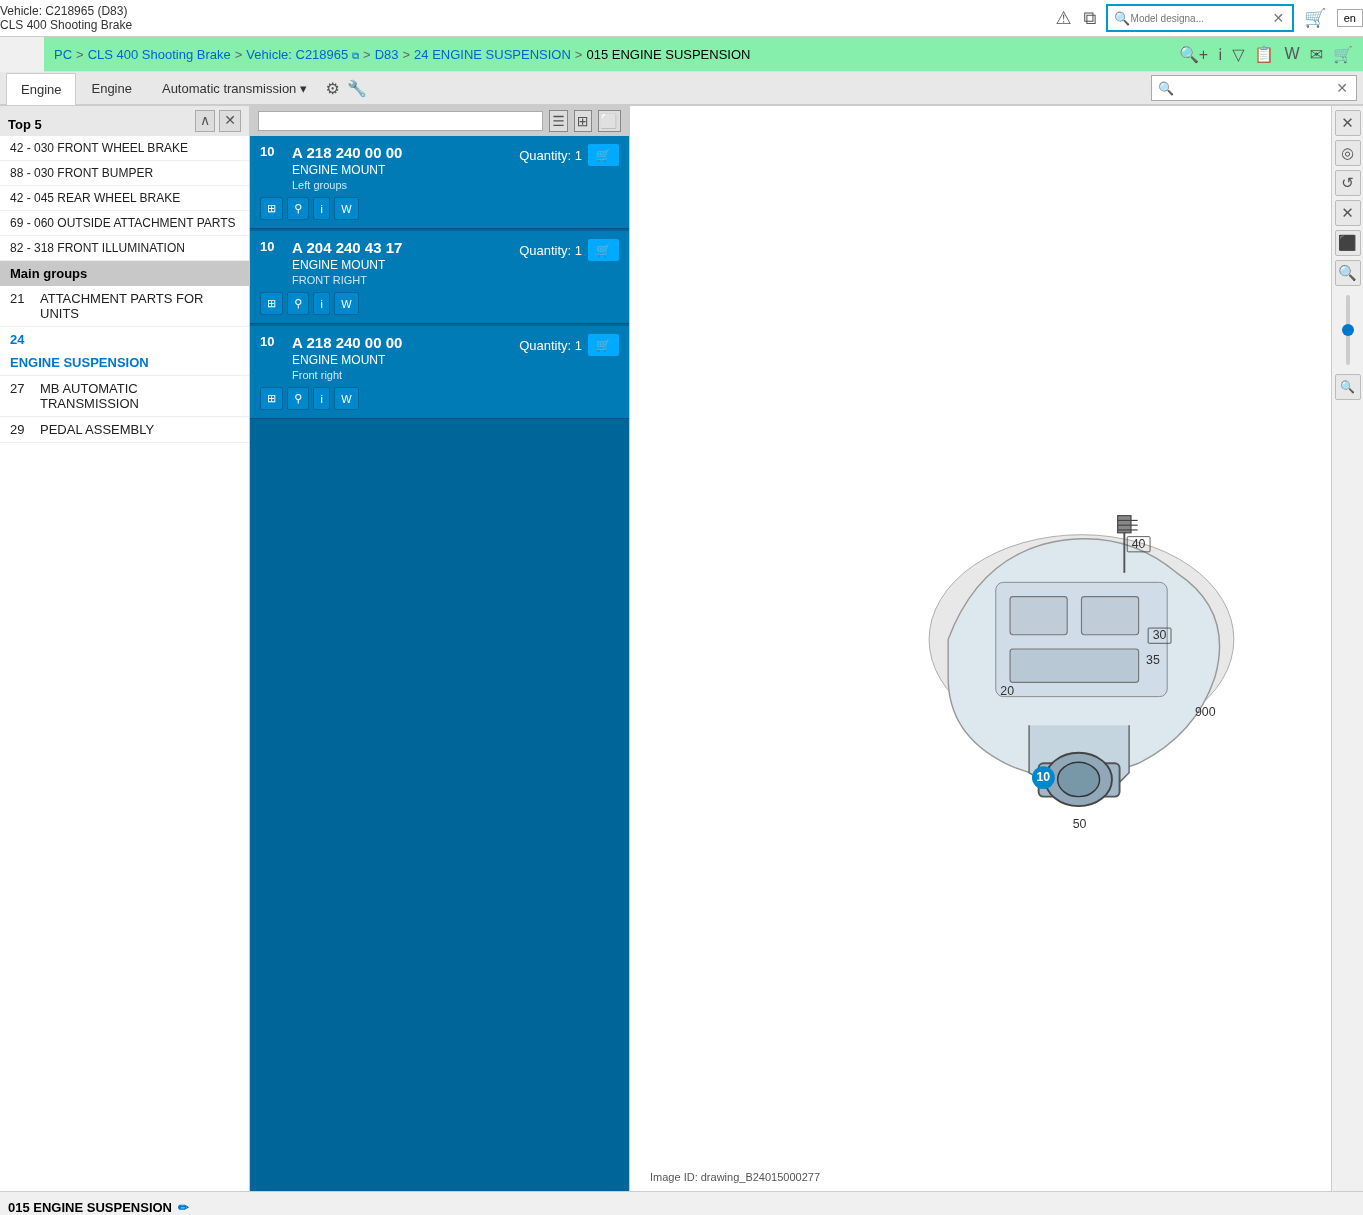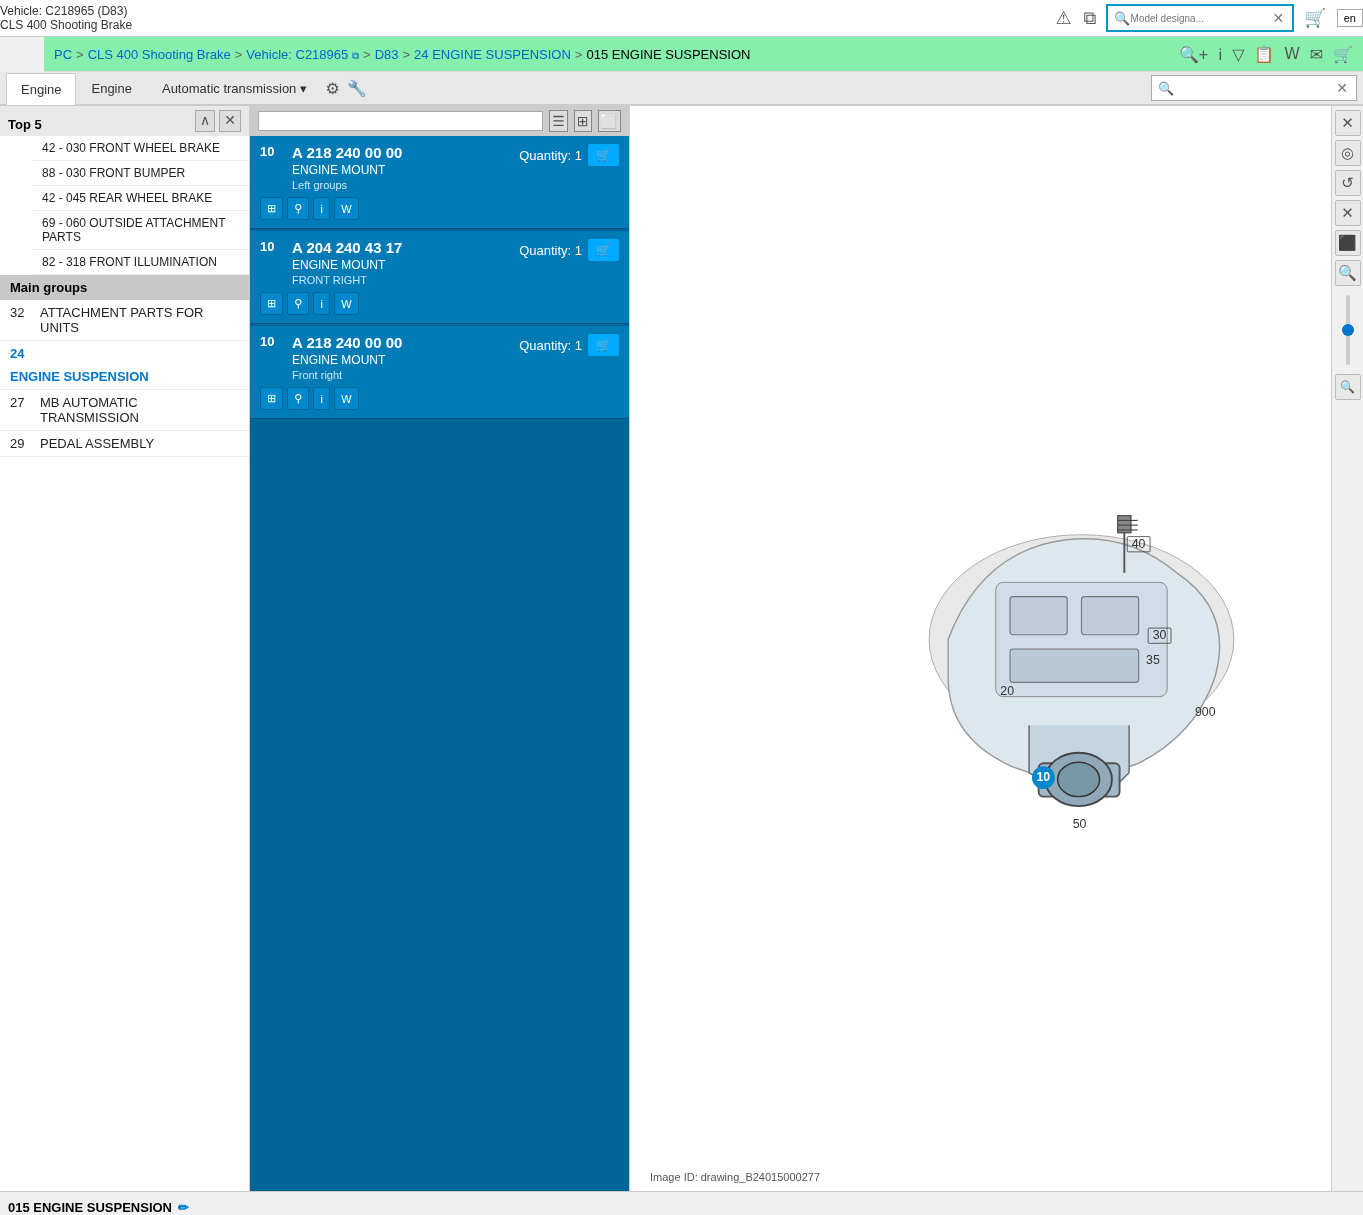--- a/index.html
+++ b/index.html
@@ -34,21 +34,21 @@
 
     
     .main-layout { display: flex; height: calc(1215px - 130px); }
 
     
     .sidebar { width: 250px; background: #fff; border-right: 1px solid #ccc; display: flex; flex-direction: column; overflow: hidden; flex-shrink: 0; }
     .sidebar-top5 { background: #e8e8e8; padding: 4px 8px; display: flex; align-items: flex-end; justify-content: space-between; font-weight: bold; font-size: 13px; }
     .sidebar-top5-controls { display: flex; gap: 4px; }
     .sidebar-top5-btn { cursor: pointer; font-size: 14px; color: #555; border: 1px solid #aaa; background: #ddd; padding: 0px 4px; line-height: 1.4; }
     .sidebar-list { list-style: none; }
-    .sidebar-list li { padding: 5px 10px; cursor: pointer; font-size: 12px; color: #222; border-bottom: 1px solid #eee; margin-left: 32px; }
+    .sidebar-list li { padding: 5px 10px; cursor: pointer; font-size: 12px; color: #222; border-bottom: 1px solid #eee; }
     .sidebar-divider { background: #c8c8c8; padding: 5px 10px; font-weight: bold; font-size: 13px; }
     .sidebar-group { display: flex; padding: 5px 10px; cursor: pointer; font-size: 12px; color: #222; border-bottom: 1px solid #eee; gap: 8px; }
     .sidebar-group.active { color: #0077cc; font-weight: bold; flex-direction: column; }
     .sidebar-group .num { width: 22px; flex-shrink: 0; }
 
     
     .parts-panel { width: 380px; border-right: 1px solid #ccc; display: flex; flex-direction: column; flex-shrink: 0; }
     .parts-header { background: #ccc; padding: 4px 8px; display: flex; align-items: center; gap: 6px; }
     .parts-search { flex: 1; border: 1px solid #aaa; padding: 2px 4px; font-size: 12px; }
     .parts-header-btn { cursor: pointer; color: #555; font-size: 14px; padding: 2px; border: 1px solid #888; background: #ddd; }
@@ -157,21 +157,21 @@
     </div>
     <ul class="sidebar-list">
       <li class="sidebar-list">42 - 030 FRONT WHEEL BRAKE</li>
       <li class="sidebar-list">88 - 030 FRONT BUMPER</li>
       <li class="sidebar-list">42 - 045 REAR WHEEL BRAKE</li>
       <li class="sidebar-list">69 - 060 OUTSIDE ATTACHMENT PARTS</li>
       <li class="sidebar-list">82 - 318 FRONT ILLUMINATION</li>
     </ul>
     <div class="sidebar-divider">Main groups</div>
     <div class="sidebar-group">
-      <span class="num">32</span>
+      <span class="num">21</span>
       <span>ATTACHMENT PARTS FOR UNITS</span>
     </div>
     <div class="sidebar-group active">
       <span class="num">24</span>
       <span>ENGINE SUSPENSION</span>
     </div>
     <div class="sidebar-group">
       <span class="num">27</span>
       <span>MB AUTOMATIC TRANSMISSION</span>
     </div>

